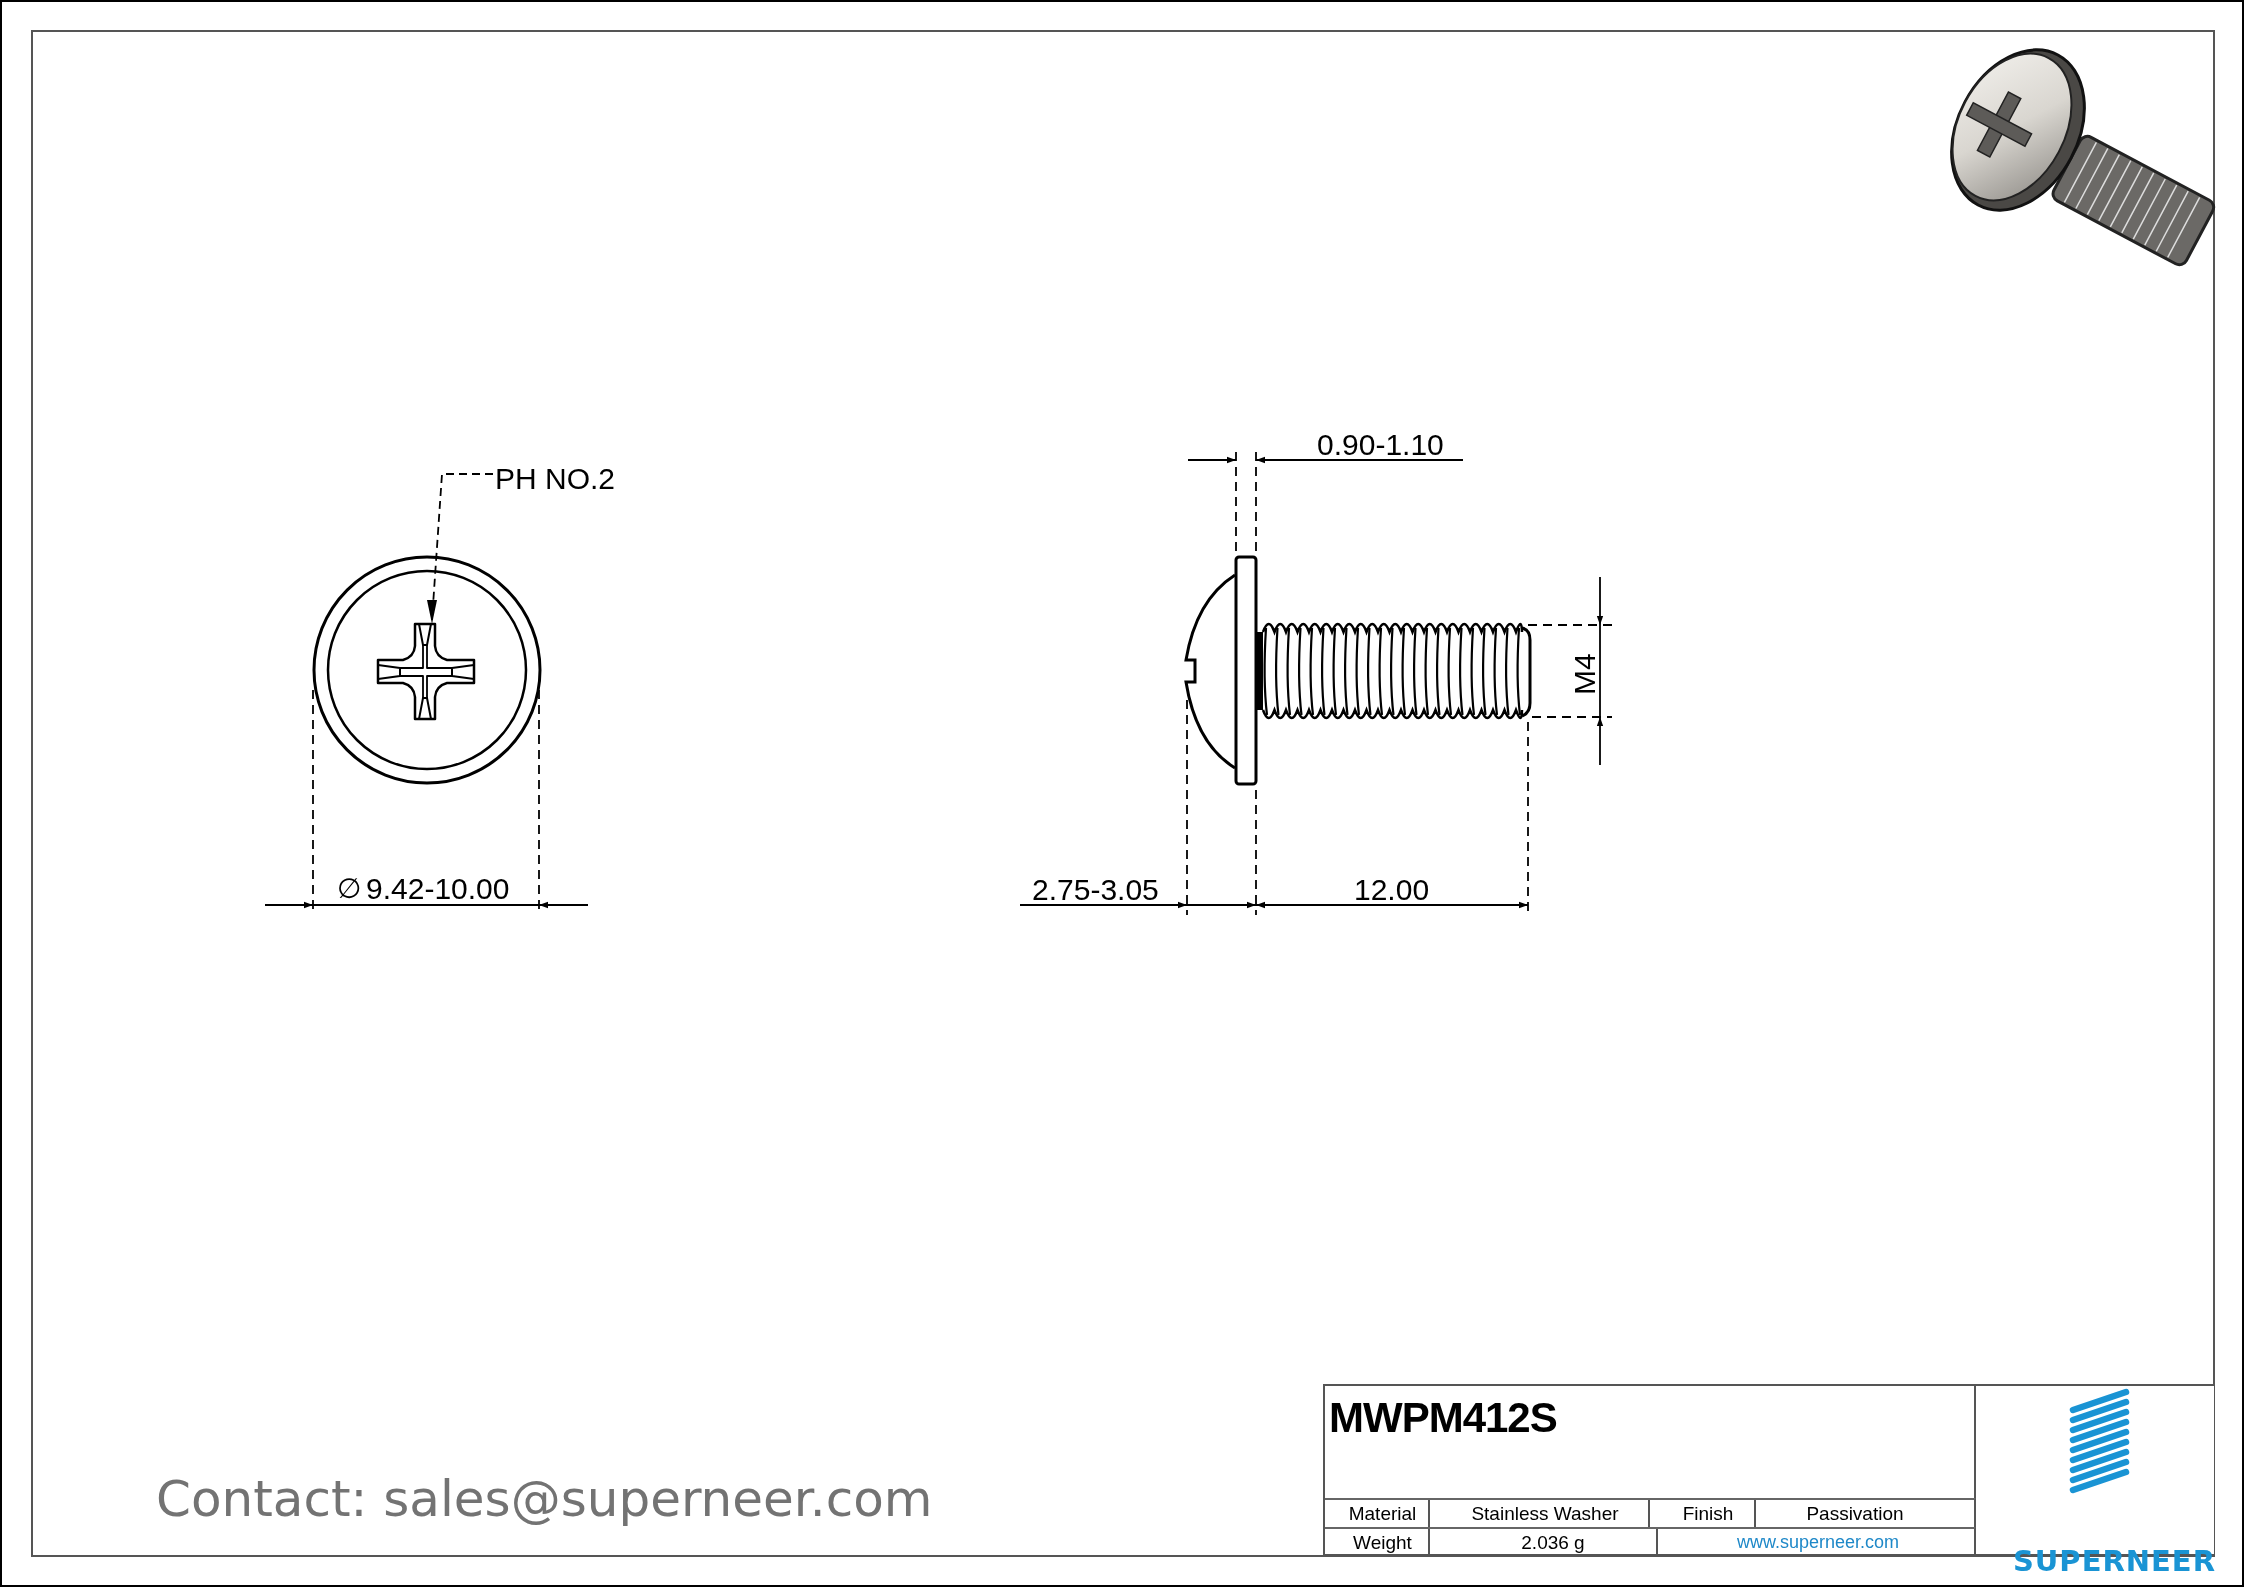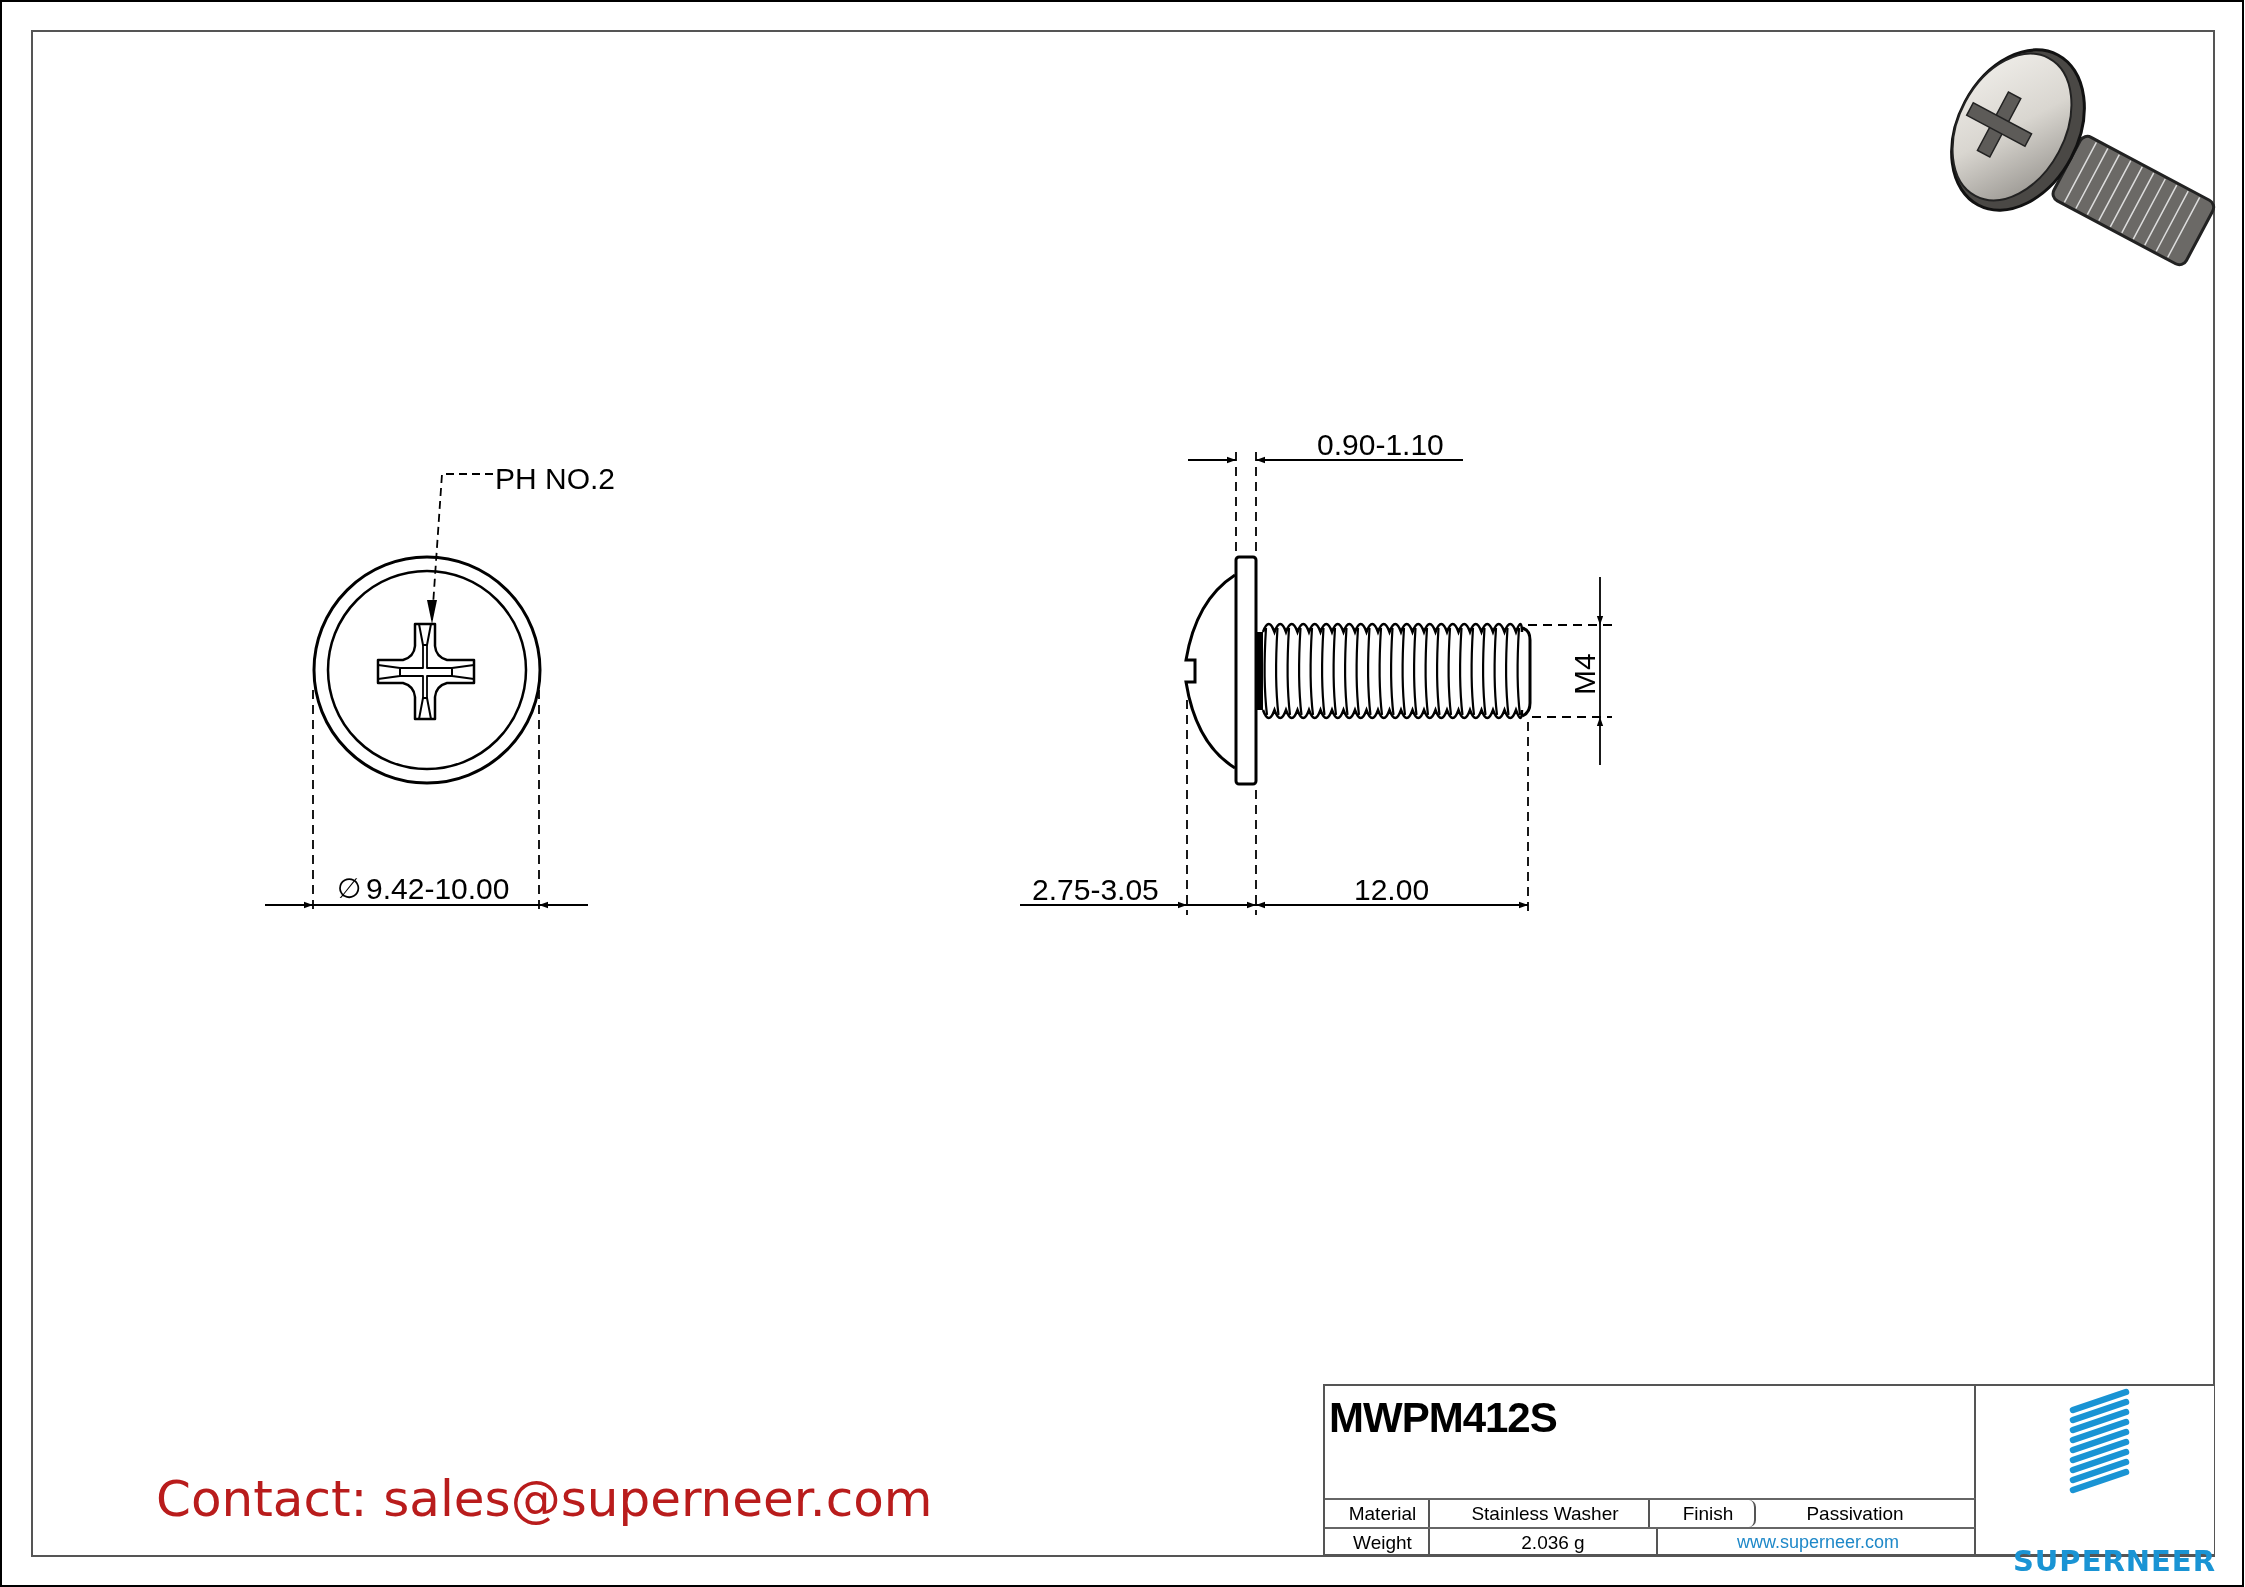--- a/index.html
+++ b/index.html
@@ -1,19 +1,19 @@
 <!DOCTYPE html>
 <html><head>
 <meta charset="utf-8">
 <style>
   html, body { margin: 0; padding: 0; background: #ffffff; }
   body { width: 2245px; height: 1587px; position: relative; overflow: hidden; font-family: "Liberation Sans", sans-serif; }
   #sheet { position: absolute; left: 0; top: 0; width: 2245px; height: 1587px; }
   .dim-text { font-family: "Liberation Sans", sans-serif; font-size: 30px; fill: #000; }
-  .contact { position: absolute; left: 156px; top: 1470px; font-family: "DejaVu Sans", sans-serif; font-size: 50px; color: #b91c1c; letter-spacing: 0px; white-space: nowrap; }
+  .contact { position: absolute; left: 156px; top: 1470px; font-family: "DejaVu Sans", sans-serif; font-size: 50px; color: #737373; letter-spacing: 0px; white-space: nowrap; }
   .tb { position: absolute; left: 1323px; top: 1384px; width: 891px; height: 172px; border: 2px solid #555; border-right: none; border-bottom: 2px solid #555; box-sizing: border-box; background: #fff; }
   .tb-info { position: absolute; left: 0; top: 0; width: 651px; height: 114px; border-right: 2px solid #555; box-sizing: border-box; }
   .part-no { position: absolute; left: 4px; top: 8px; font-family: "Liberation Sans", sans-serif; font-weight: bold; font-size: 42px; color: #000; letter-spacing: -1px; }
   .desc { position: absolute; left: 12px; top: 56px; font-family: "Liberation Sans", sans-serif; font-size: 17.5px; line-height: 23px; color: #000; }
   .tb-row { position: absolute; left: 0; width: 651px; height: 29px; border-top: 2px solid #666; box-sizing: border-box; border-right: 2px solid #555; }
   .tb-row1 { top: 112px; }
   .tb-row2 { top: 141px; height: 29px; }
   .cell { position: absolute; top: 0; height: 100%; box-sizing: border-box; display: flex; align-items: center; justify-content: center; font-family: "Liberation Sans", sans-serif; font-size: 19px; color: #000; border-right: 2px solid #555; padding-left: 12px; }
   .cell.last { border-right: none; }
   .link { color: #1e88c8; font-size: 18px; }
@@ -154,21 +154,21 @@
 
 <div class="contact">Contact: sales@superneer.com</div>
 
 <div class="tb">
   <div class="tb-info">
     <div class="part-no">MWPM412S</div>
   </div>
   <div class="tb-row tb-row1">
     <div class="cell" style="left:0;width:105px;">Material</div>
     <div class="cell" style="left:105px;width:220px;">Stainless Washer</div>
-    <div class="cell" style="left:325px;width:106px;border-radius:7px;">Finish</div>
+    <div class="cell" style="left:325px;width:106px;">Finish</div>
     <div class="cell last" style="left:431px;width:186px;">Passivation</div>
   </div>
   <div class="tb-row tb-row2">
     <div class="cell" style="left:0;width:105px;">Weight</div>
     <div class="cell" style="left:105px;width:220px;margin-left:8px;">2.036 g</div>
     <div class="cell last link" style="left:325px;width:324px;">www.superneer.com</div>
   </div>
   <div class="logo-box">
     <svg width="240" height="130">
       <g stroke="#1a94d4" stroke-width="6.5" stroke-linecap="round">

